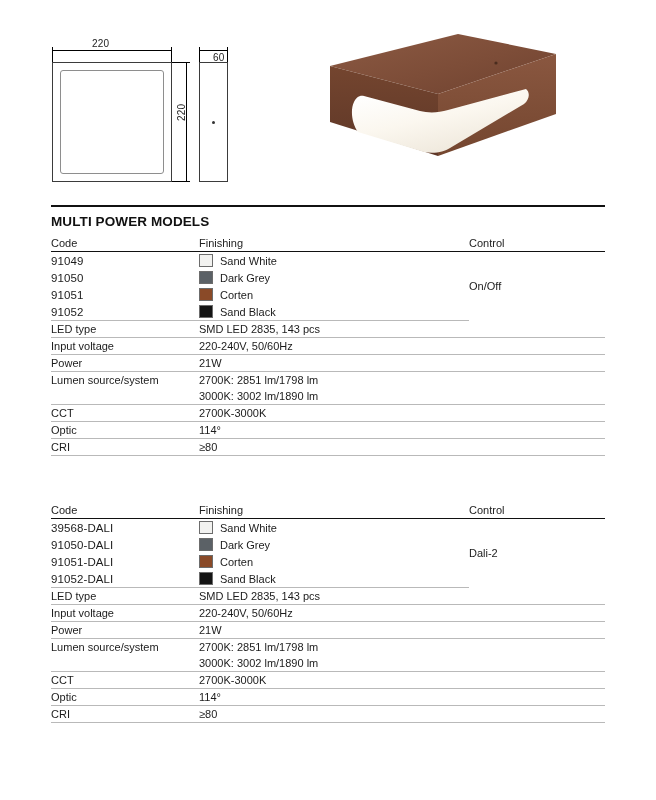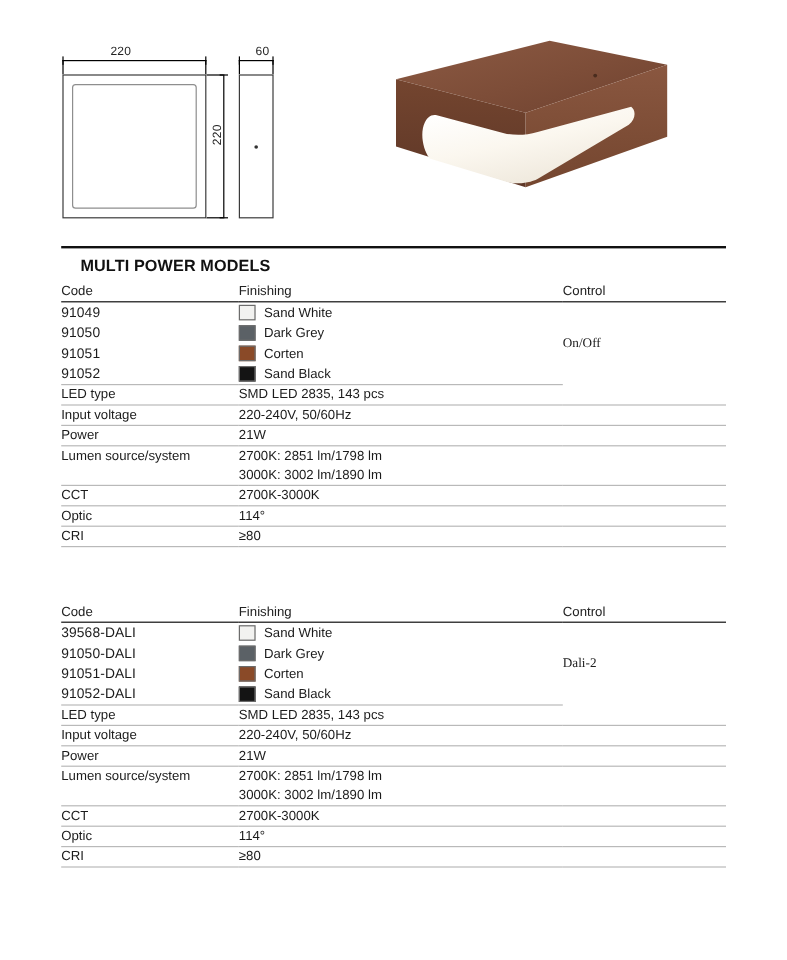--- a/index.html
+++ b/index.html
@@ -26,21 +26,21 @@
   }
 
   
   .dim-label {
     position: absolute;
     font-size: 10px;
     color: #222;
     letter-spacing: .2px;
   }
   .dim-220-top { left: 92px; top: 22px; }
-  .dim-60-top  { left: 213px; top: 22px; }
+  .dim-60-top  { left: 213px; top: 36px; }
   .dim-220-right {
     left: 176px; top: 105px;
     transform: rotate(-90deg);
     transform-origin: left top;
   }
 
   
   .hline {
     position: absolute;
     height: 1px;
@@ -128,21 +128,21 @@
   .section {
     position: absolute;
     left: 51px;
     width: 554px;
   }
   .section-title {
     font-size: 13.5px;
     font-weight: bold;
     letter-spacing: .1px;
     color: #111;
-    margin: 0 0 6px 16px;
+    margin: 0 0 6px 0;
   }
 
   table.spec {
     width: 554px;
     border-collapse: collapse;
     font-size: 11px;
     color: #1b1b1b;
   }
   table.spec td, table.spec th {
     padding: 2px 0 2px 0;
@@ -172,21 +172,20 @@
   }
   .swatch {
     display: inline-block;
     width: 14px;
     height: 13px;
     border: 1px solid #6c6c6c;
     flex: 0 0 auto;
   }
   .control-cell {
     font-size: 11px;
-    font-family: Liberation Serif, serif;
   }
 
   .param-name { width: 148px; }
   .param-val  { }
 </style>
 </head>
 <body>
 
 <div class="drawing-area">
 

